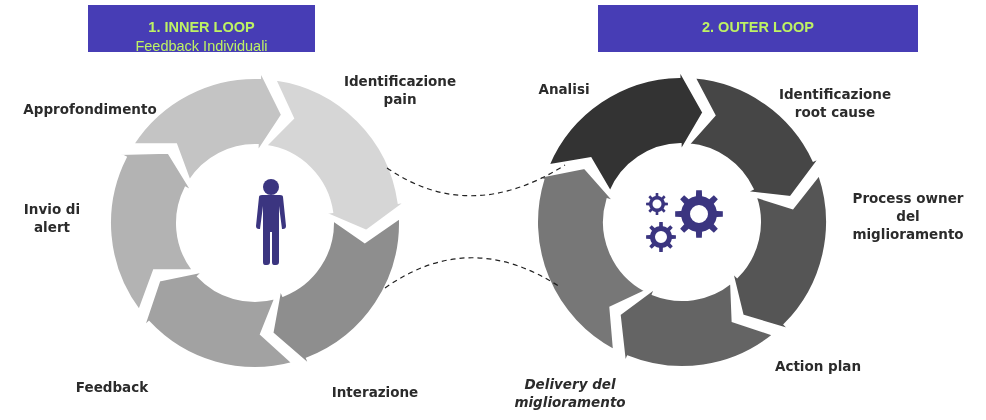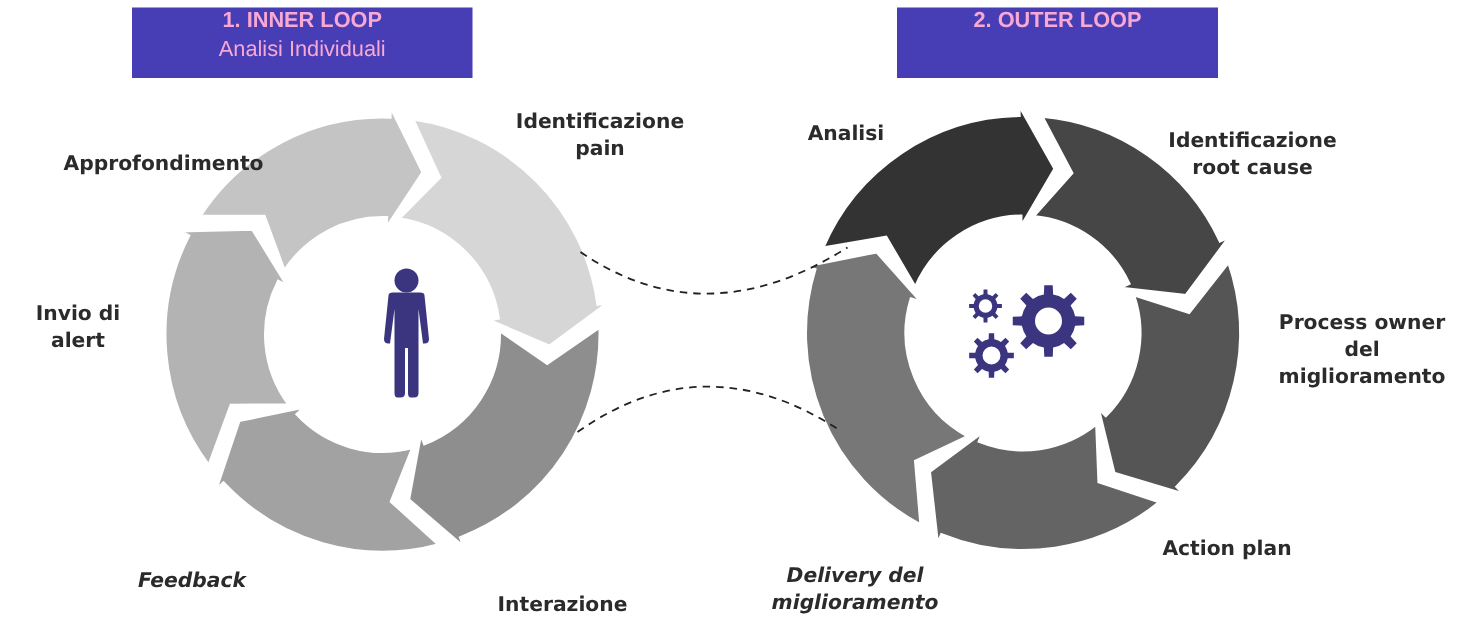--- a/index.html
+++ b/index.html
@@ -1,39 +1,39 @@
 <!DOCTYPE html>
 <html><head>
 <meta charset="utf-8">
 <style>
   html, body { margin: 0; padding: 0; background: #ffffff; }
   body { width: 986px; height: 420px; position: relative; overflow: hidden;
          font-family: "DejaVu Sans", sans-serif; }
   .header {
-    position: absolute; background: #473db5; color: #f9a8d4;
+    position: absolute; background: #473db5; color: #bef264;
     text-align: center; font-family: "Liberation Sans", sans-serif;
-    font-size: 14.5px; line-height: 19px; padding-top: 0; height: 47px; box-sizing: border-box;
+    font-size: 14.5px; line-height: 19px; padding-top: 13px; height: 47px; box-sizing: border-box;
   }
   .header .t1 { font-weight: bold; display: block; }
   .header .t2 { display: block; }
   #hdr-inner { left: 88px; top: 5px; width: 227px; }
-  #hdr-outer { left: 598px; top: 5px; width: 214px; }
+  #hdr-outer { left: 598px; top: 5px; width: 320px; }
   svg#diagram { position: absolute; left: 0; top: 0; }
   .lbl {
     position: absolute; font-weight: bold; font-size: 13.5px; color: #2b2b2b;
     text-align: center; line-height: 18px; white-space: nowrap;
     font-family: "DejaVu Sans", sans-serif;
   }
 </style>
 </head>
 <body>
 
 <div class="header" id="hdr-inner">
   <span class="t1">1. INNER LOOP</span>
-  <span class="t2">Analisi Individuali</span>
+  <span class="t2">Feedback Individuali</span>
 </div>
 <div class="header" id="hdr-outer">
   <span class="t1">2. OUTER LOOP</span>
 </div>
 
 <svg id="diagram" width="986" height="420" viewBox="0 0 986 420">
   <g id="inner-cycle">
       <path d="M 133.3927676479135 144.02733992282108 A 145 145 0 0 1 260.06042702186267 78.08833008223112 L 260.30472349878016 71.09259429309745 L 281.97429135936295 114.8120265202264 L 257.4778642658776 152.0432512816442 L 257.7221607427951 145.0475154925105 A 78 78 0 0 0 189.5836957002569 180.5181552688279 L 176.15759389769994 144.15759389769994 Z" fill="#c4c4c4" stroke="#ffffff" stroke-width="2"></path>
       <path d="M 275.1800996392095 79.4111300324723 A 145 145 0 0 1 398.58886996752767 202.8199003607905 L 405.5207464487187 201.84568865407005 L 366.2283916039704 230.77784682246997 L 325.3090328806515 213.11870983183536 L 332.24090936184245 212.1444981251149 A 78 78 0 0 0 265.85550187488514 145.75909063815752 L 293.1352459808121 118.22427278237122 Z" fill="#d6d6d6" stroke="#ffffff" stroke-width="2"></path>
       <path d="M 399.9116699177689 217.93957297813736 A 145 145 0 0 1 306.9633526840686 358.3691618420943 L 309.47192833088565 364.9042248275747 L 272.44244285198573 333.12724997635786 L 280.44412441771635 289.28421028130134 L 282.9527000645334 295.81927326678175 A 78 78 0 0 0 332.9524845074895 220.27783925720493 L 364.8060644608612 242.36177180986272 Z" fill="#8e8e8e" stroke="#ffffff" stroke-width="2"></path>
@@ -57,22 +57,22 @@
 
   <g id="gears" fill="#3b3580">
       <path d="M 715.63 207.11 L 716.73 210.91 L 722.83 211.18 L 722.83 216.82 L 716.73 217.09 L 715.63 220.89 L 713.73 224.35 L 717.85 228.86 L 713.86 232.85 L 709.35 228.73 L 705.89 230.63 L 702.09 231.73 L 701.82 237.83 L 696.18 237.83 L 695.91 231.73 L 692.11 230.63 L 688.65 228.73 L 684.14 232.85 L 680.15 228.86 L 684.27 224.35 L 682.37 220.89 L 681.27 217.09 L 675.17 216.82 L 675.17 211.18 L 681.27 210.91 L 682.37 207.11 L 684.27 203.65 L 680.15 199.14 L 684.14 195.15 L 688.65 199.27 L 692.11 197.37 L 695.91 196.27 L 696.18 190.17 L 701.82 190.17 L 702.09 196.27 L 705.89 197.37 L 709.35 199.27 L 713.86 195.15 L 717.85 199.14 L 713.73 203.65 Z M 708 214 A 9 9 0 1 0 690 214 A 9 9 0 1 0 708 214 Z" fill-rule="evenodd"></path>
       <path d="M 664.39 200.94 L 664.88 202.62 L 667.92 202.71 L 667.92 205.29 L 664.88 205.38 L 664.39 207.06 L 663.55 208.60 L 665.64 210.81 L 663.81 212.64 L 661.60 210.55 L 660.06 211.39 L 658.38 211.88 L 658.29 214.92 L 655.71 214.92 L 655.62 211.88 L 653.94 211.39 L 652.40 210.55 L 650.19 212.64 L 648.36 210.81 L 650.45 208.60 L 649.61 207.06 L 649.12 205.38 L 646.08 205.29 L 646.08 202.71 L 649.12 202.62 L 649.61 200.94 L 650.45 199.40 L 648.36 197.19 L 650.19 195.36 L 652.40 197.45 L 653.94 196.61 L 655.62 196.12 L 655.71 193.08 L 658.29 193.08 L 658.38 196.12 L 660.06 196.61 L 661.60 197.45 L 663.81 195.36 L 665.64 197.19 L 663.55 199.40 Z M 661.5 204 A 4.5 4.5 0 1 0 652.5 204 A 4.5 4.5 0 1 0 661.5 204 Z" fill-rule="evenodd"></path>
       <path d="M 671.16 232.79 L 671.84 235.11 L 675.90 235.24 L 675.90 238.76 L 671.84 238.89 L 671.16 241.21 L 670.00 243.33 L 672.78 246.29 L 670.29 248.78 L 667.33 246.00 L 665.21 247.16 L 662.89 247.84 L 662.76 251.90 L 659.24 251.90 L 659.11 247.84 L 656.79 247.16 L 654.67 246.00 L 651.71 248.78 L 649.22 246.29 L 652.00 243.33 L 650.84 241.21 L 650.16 238.89 L 646.10 238.76 L 646.10 235.24 L 650.16 235.11 L 650.84 232.79 L 652.00 230.67 L 649.22 227.71 L 651.71 225.22 L 654.67 228.00 L 656.79 226.84 L 659.11 226.16 L 659.24 222.10 L 662.76 222.10 L 662.89 226.16 L 665.21 226.84 L 667.33 228.00 L 670.29 225.22 L 672.78 227.71 L 670.00 230.67 Z M 667 237 A 6 6 0 1 0 655 237 A 6 6 0 1 0 667 237 Z" fill-rule="evenodd"></path>
     </g>
 </svg>
 
 <div id="labels">
     <div class="lbl" style="left: 400px; top: 72px; transform: translateX(-50%);">Identificazione<br>pain</div>
-    <div class="lbl" style="left: 375px; top: 394px; transform: translateX(-50%);">Interazione</div>
-    <div class="lbl" style="left: 128px; top: 378px; transform: translateX(-50%); font-style: italic;">Feedback</div>
+    <div class="lbl" style="left: 375px; top: 383px; transform: translateX(-50%);">Interazione</div>
+    <div class="lbl" style="left: 112px; top: 378px; transform: translateX(-50%);">Feedback</div>
     <div class="lbl" style="left: 52px; top: 200px; transform: translateX(-50%);">Invio di<br>alert</div>
-    <div class="lbl" style="left: 109px; top: 100px; transform: translateX(-50%);">Approfondimento</div>
+    <div class="lbl" style="left: 90px; top: 100px; transform: translateX(-50%);">Approfondimento</div>
     <div class="lbl" style="left: 564px; top: 80px; transform: translateX(-50%);">Analisi</div>
     <div class="lbl" style="left: 835px; top: 85px; transform: translateX(-50%);">Identificazione<br>root cause</div>
-    <div class="lbl" style="left: 908px; top: 206px; transform: translateX(-50%);">Process owner<br>del<br>miglioramento</div>
+    <div class="lbl" style="left: 908px; top: 189px; transform: translateX(-50%);">Process owner<br>del<br>miglioramento</div>
     <div class="lbl" style="left: 818px; top: 357px; transform: translateX(-50%);">Action plan</div>
     <div class="lbl" style="left: 570px; top: 375px; transform: translateX(-50%); font-style: italic;">Delivery del<br>miglioramento</div>
   </div>
 
 </body></html>

